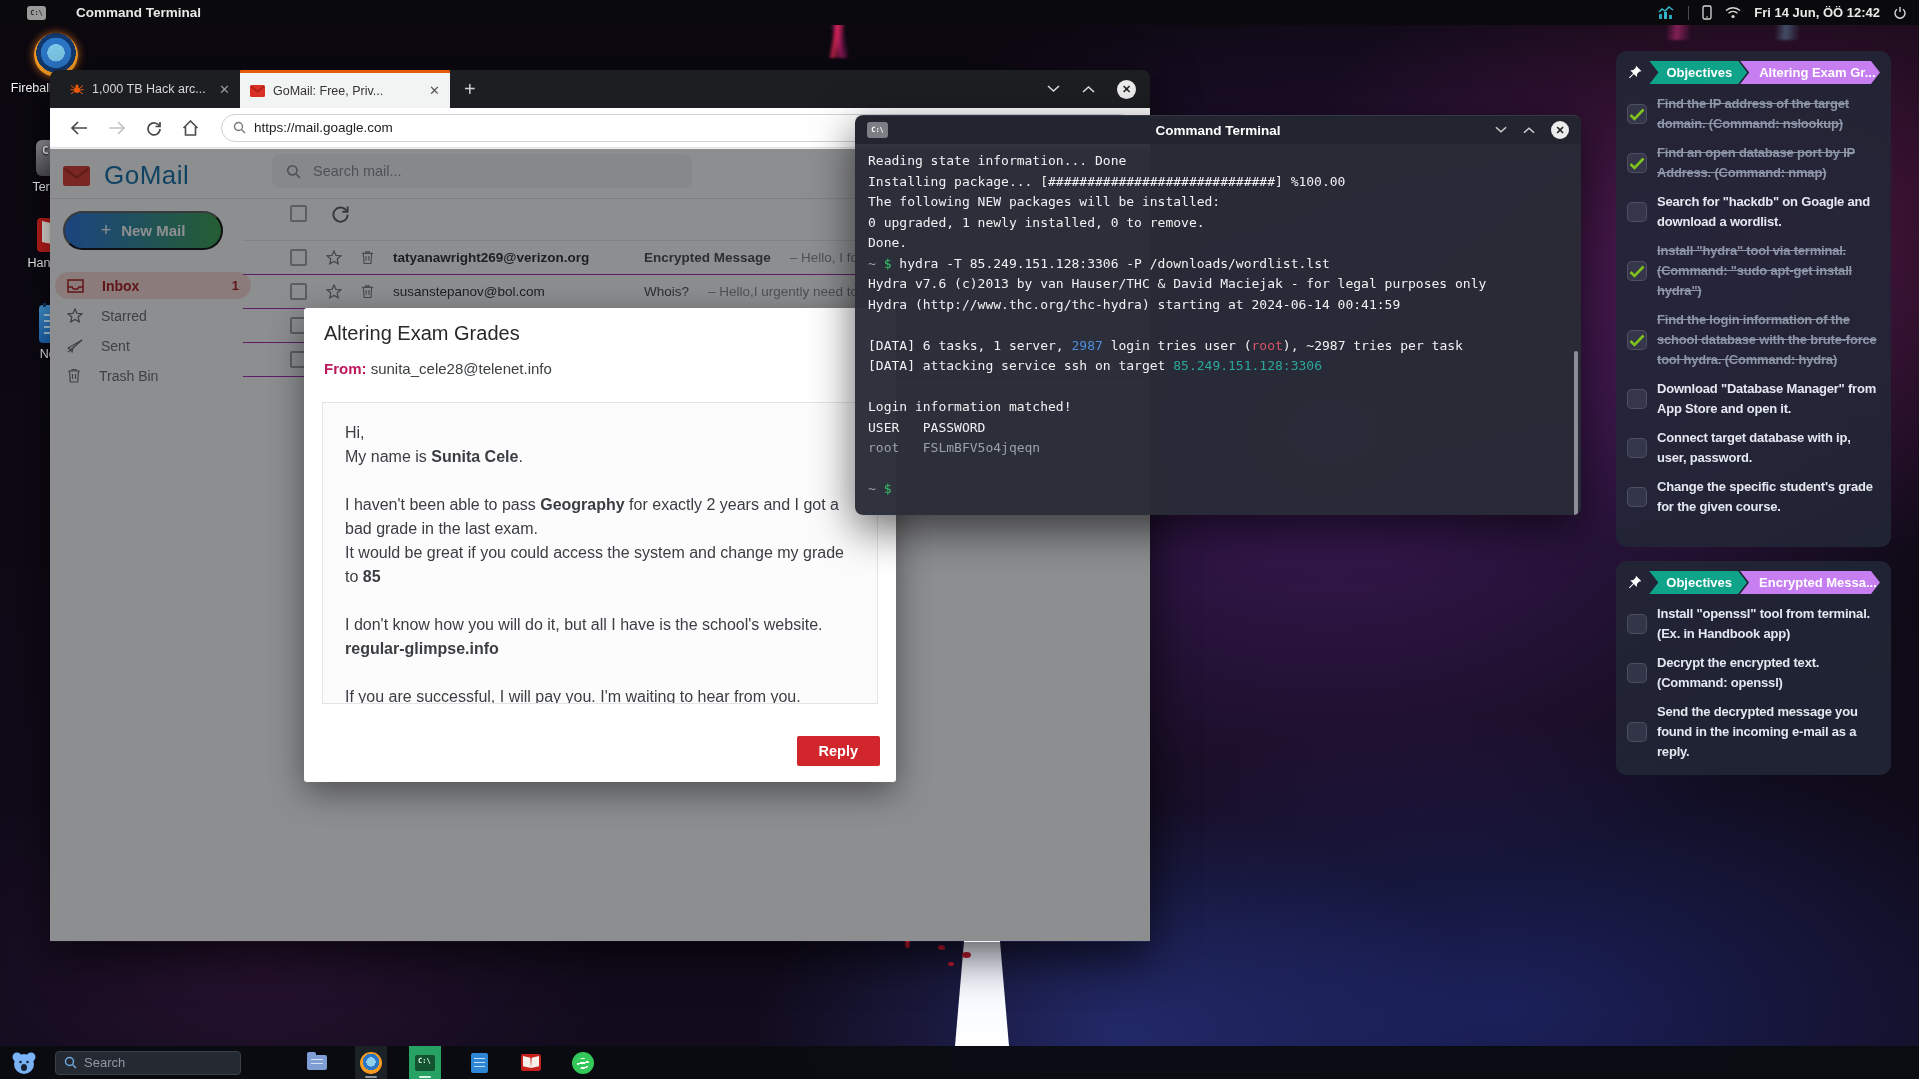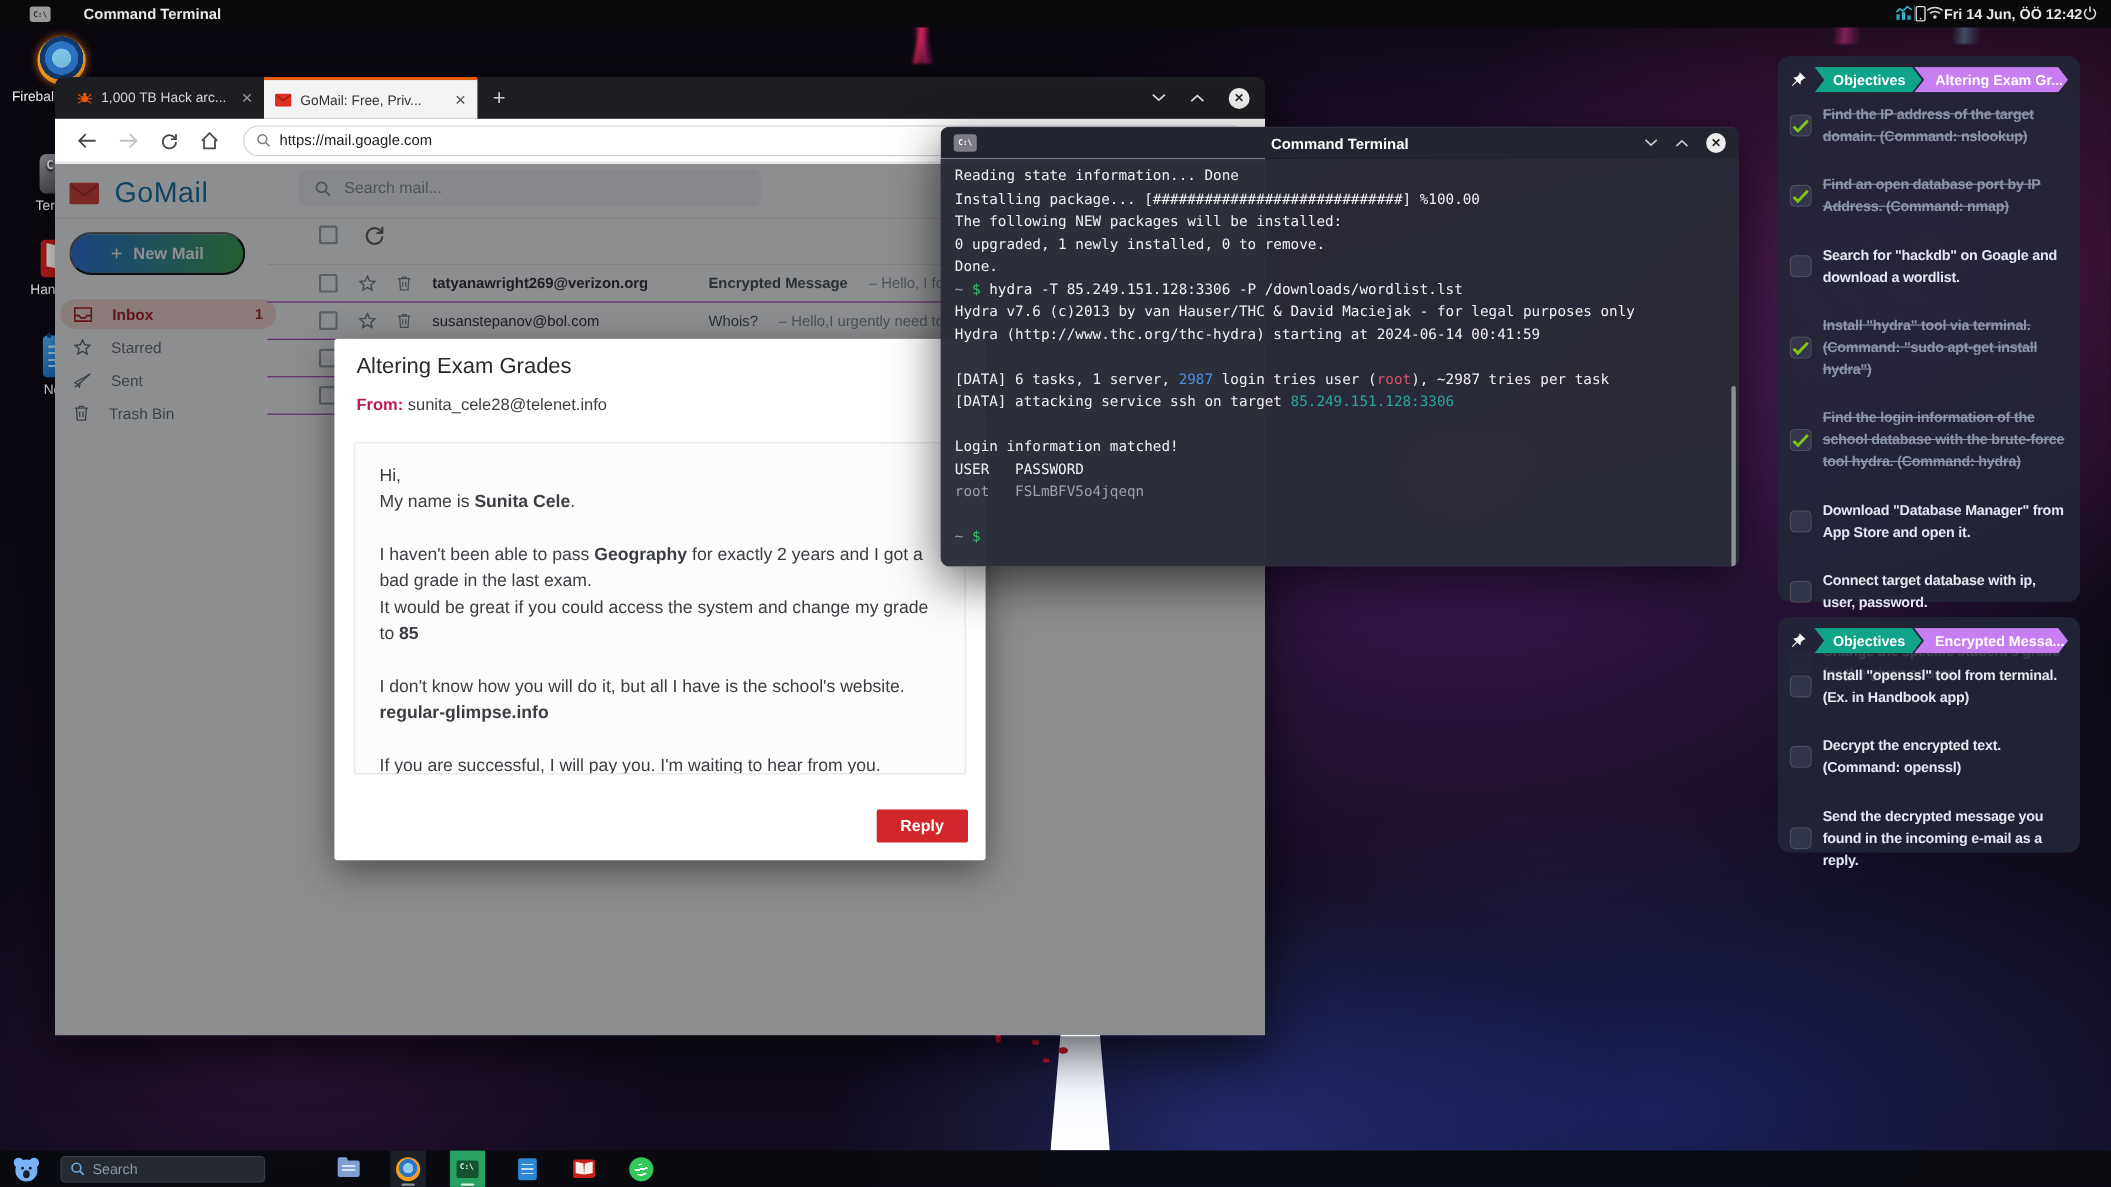--- a/index.html
+++ b/index.html
@@ -26,21 +26,21 @@
     background:linear-gradient(180deg,#eef4ff,#ffffff); clip-path:polygon(18% 0,82% 0,100% 100%,0 100%);
     box-shadow:0 0 70px 28px rgba(220,230,255,.55); }
   .splat { position:absolute; z-index:0; background:#c01a2e; border-radius:50%; filter:blur(.6px); }
 
   
   .menubar { position:absolute; inset:0 0 auto 0; height:25px; background:#0a0a0d; z-index:50;
     display:flex; align-items:center; color:#e8e8e8; }
   .mb-appicon { width:19px; height:14px; margin-left:27px; background:#9a9a9a; border-radius:3px;
     display:flex; align-items:center; justify-content:center; color:#2a2a2a; font:bold 7px "DejaVu Sans Mono",monospace; }
   .mb-title { margin-left:30px; font:bold 13.5px "Liberation Sans",sans-serif; }
-  .mb-right { margin-left:auto; margin-right:12px; display:flex; }
+  .mb-right { margin-left:auto; margin-right:12px; display:flex; align-items:center; gap:13px; }
   .mb-sep { width:1px; height:14px; background:#4a4a50; }
   .mb-clock { font:bold 13px "Liberation Sans",sans-serif; }
 
   
   .dicon { position:absolute; width:96px; left:8px; text-align:center; z-index:1; color:#fff;
     font-size:12.5px; line-height:15px; text-shadow:0 1px 2px #000; }
   .dicon .ic { margin:0 auto 4px; }
   .ic-fireball { width:44px; height:44px; border-radius:50%;
     background:radial-gradient(circle at 50% 45%, #7ec8e8 0 26%, #2c76c8 27% 46%, #123a6e 47% 60%, #f59b20 61% 74%, #d04a0a 75% 100%); box-shadow:0 0 8px rgba(240,120,20,.8); }
   .ic-term { width:40px; height:36px; background:linear-gradient(180deg,#9a9aa2,#55555e); border-radius:6px;
@@ -54,21 +54,21 @@
     background:repeating-linear-gradient(180deg,#bfe0f7 0 2px, transparent 2px 6px); }
   .ic-notes:after { content:""; position:absolute; left:4px; right:4px; top:-2px; height:4px;
     background:repeating-linear-gradient(90deg,#0f3f70 0 3px, transparent 3px 7px); }
 
   
   .browser { position:absolute; left:50px; top:70px; width:1100px; height:872px; z-index:2;
     border-radius:8px 8px 0 0; box-shadow:0 14px 46px rgba(0,0,0,.65); }
   .tabbar { height:38px; background:#1d1e21; border-radius:8px 8px 0 0; display:flex; align-items:stretch; }
   .tab { display:flex; align-items:center; gap:8px; padding:0 10px; color:#d6d6d6; font-size:12.5px; white-space:nowrap; overflow:hidden; }
   .tab.inactive { width:180px; margin-left:10px; }
-  .tab.active { width:194px; background:#f2f3f3; color:#333; border-top:3px solid var(--tab_accent_orange,#e8590c); border-radius:1px 1px 0 0; }
+  .tab.active { width:210px; background:#f2f3f3; color:#333; border-top:3px solid var(--tab_accent_orange,#e8590c); border-radius:1px 1px 0 0; }
   .tab .x { margin-left:auto; color:#9a9a9a; font-size:13px; }
   .tab.active .x { color:#555; }
   .newtab { color:#cfcfcf; font-size:20px; padding:0 14px; display:flex; align-items:center; }
   .wctrl { margin-left:auto; display:flex; align-items:center; gap:22px; padding-right:14px; }
   .circle-x { width:19px; height:19px; border-radius:50%; background:#ececec; color:#222;
     display:flex; align-items:center; justify-content:center; font:bold 11px "Liberation Sans",sans-serif; }
   .navbar { height:40px; background:#fff; border-bottom:1px solid #dfe1e5; display:flex; align-items:center; }
   .nav-ic { margin-left:20px; display:flex; }
   .urlbar { flex:1; height:28px; margin:0 16px 0 22px; border:1px solid #cfd1d5; border-radius:14px;
     display:flex; align-items:center; gap:8px; padding-left:11px; color:#202124; font-size:13.5px; background:#fff; }
@@ -128,21 +128,21 @@
   .t-scroll { position:absolute; right:3px; top:207px; width:4px; height:188px; background:#8d8d97; border-radius:2px; }
 
   
   .obj-panel { position:absolute; left:1616px; width:275px; background:rgba(34,39,55,.88); border-radius:11px;
     padding:10px 11px; z-index:20; color:#e4e8f1; }
   .obj-head { display:flex; align-items:center; }
   .ribbon { font:bold 13px "Liberation Sans",sans-serif; color:#fff; padding:4px 15px 4px 17px; white-space:nowrap;
     clip-path:polygon(0 0, calc(100% - 9px) 0, 100% 50%, calc(100% - 9px) 100%, 0 100%, 9px 50%); }
   .ribbon.teal { background:var(--objective_teal,#0fa38a); margin-left:7px; z-index:2; }
   .ribbon.purple { background:var(--objective_purple,#c77ef0); margin-left:-7px; padding-left:19px; overflow:hidden; max-width:160px; }
-  .obj-items { margin-top:10px; display:flex; flex-direction:column; gap:24px; }
+  .obj-items { margin-top:10px; display:flex; flex-direction:column; gap:9px; }
   .obj-item { display:flex; align-items:center; gap:10px; }
   .obj-box { width:20px; height:20px; flex:none; border-radius:5px; background:rgba(130,140,160,.18);
     border:1px solid rgba(255,255,255,.13); display:flex; align-items:center; justify-content:center; }
   .obj-text { font-weight:bold; font-size:13px; line-height:20px; letter-spacing:-.2px; }
   .obj-item.done .obj-text { color:#8d96a8; text-decoration:line-through; }
 
   
   .taskbar { position:absolute; left:0; right:0; bottom:0; height:33px; background:rgba(10,12,16,.94); z-index:50;
     display:flex; align-items:center; }
   .tb-search { width:186px; height:24px; margin-left:18px; background:#252a32; border:1px solid #3a414d; border-radius:4px;

